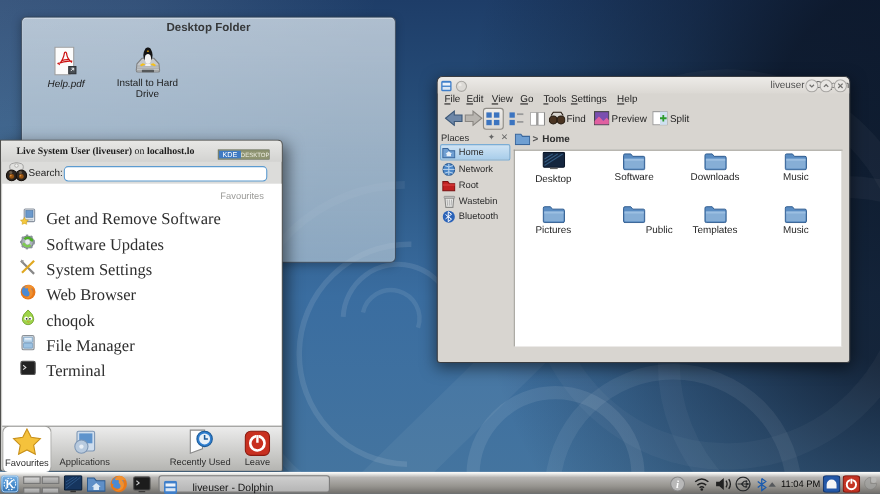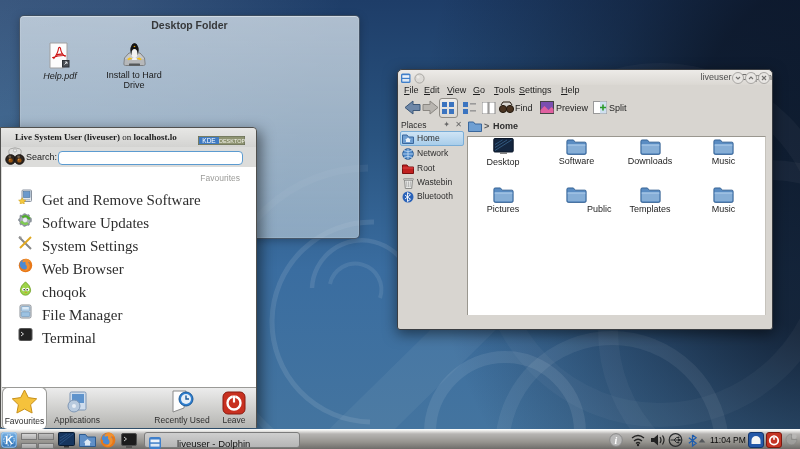--- a/index.html
+++ b/index.html
@@ -460,21 +460,21 @@
       <rect x="0.5" y="0.5" width="15" height="12" rx="1.5" fill="#1c1c1c" stroke="#4e4e4e"></rect>
       <path d="M3 4 l2.5 2 l-2.5 2" stroke="#ccc" fill="none"></path>
       <rect x="5" y="13.5" width="6" height="1" fill="#333"></rect>
     </svg>
     <div id="task">
       <svg class="abs" style="left:4px; top:4px;" width="12" height="12" viewBox="0 0 12 12">
         <rect x="0" y="0" width="12" height="12" rx="2" fill="#3f7fca"></rect>
         <rect x="1.5" y="2.5" width="9" height="2.8" fill="#fff" opacity="0.9"></rect>
         <rect x="1.5" y="6.8" width="9" height="2.8" fill="#dce8f5"></rect>
       </svg>
-      <span class="abs" style="left:32px; top:5px;">liveuser - Dolphin</span>
+      <span class="abs" style="left:4px; top:5px;padding-left:26px;">liveuser - Dolphin</span>
     </div>
     <svg class="abs" style="left:609px; top:4px;" width="14" height="14" viewBox="0 0 14 14">
       <circle cx="7" cy="7" r="6.3" fill="#b8b8b8" stroke="#888"></circle>
       <text x="7" y="10.5" font-size="10" font-weight="bold" font-style="italic" fill="#fff" text-anchor="middle" font-family="Liberation Serif">i</text>
     </svg>
     <svg class="abs" style="left:630px; top:4px;" width="16" height="14" viewBox="0 0 16 14">
       <path d="M2 5 q6 -5 12 0 M4 8 q4 -3.5 8 0 M6 10.5 q2 -2 4 0" stroke="#222" stroke-width="1.3" fill="none"></path>
       <circle cx="8" cy="12" r="1.2" fill="#222"></circle>
     </svg>
     <svg class="abs" style="left:650px; top:4px;" width="16" height="14" viewBox="0 0 16 14">

